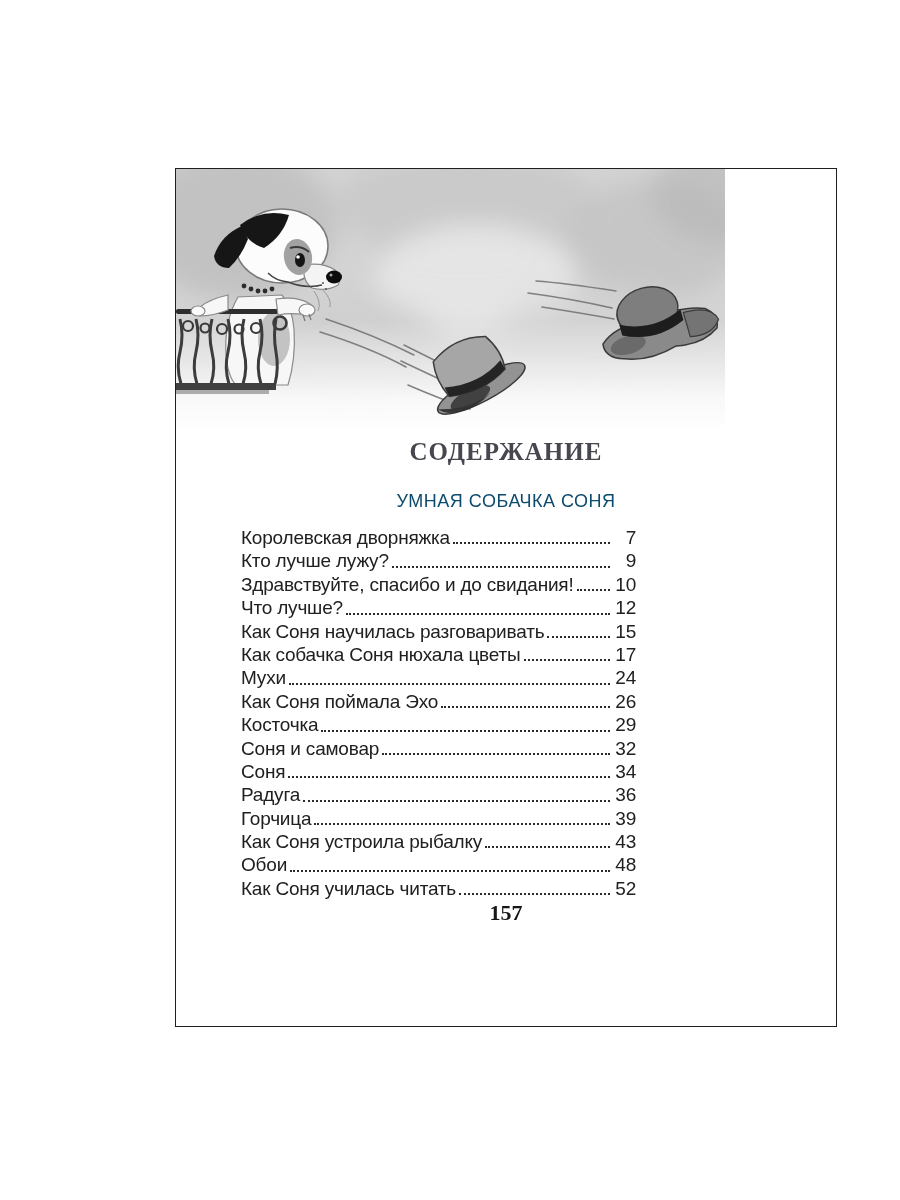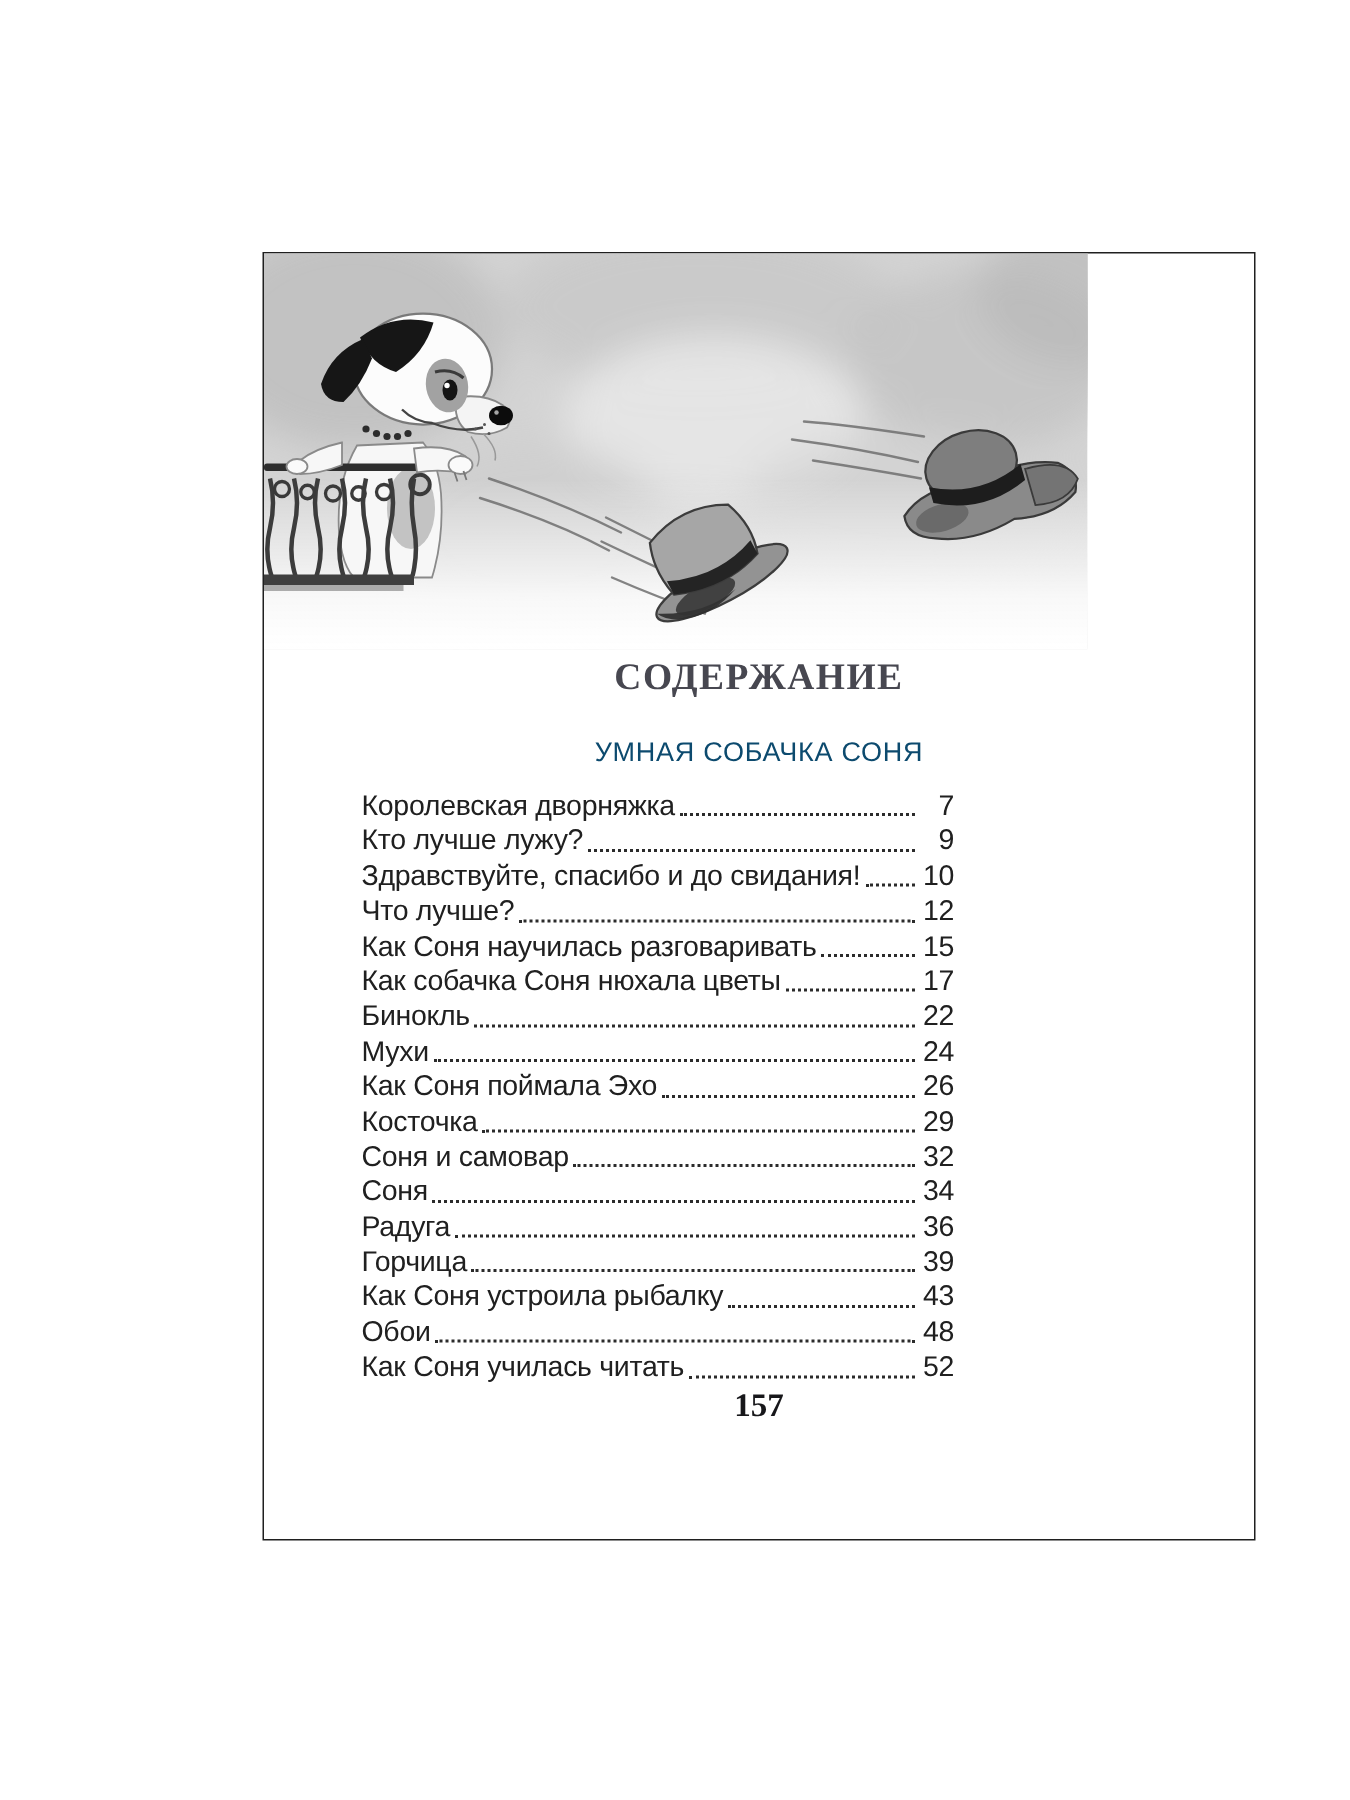--- a/index.html
+++ b/index.html
@@ -211,25 +211,20 @@
       <span class="toc-title">Как Соня научилась разговаривать</span>
       <span class="leader"></span>
       <span class="toc-page">15</span>
     </div>
       <div class="toc-row">
       <span class="toc-title">Как собачка Соня нюхала цветы</span>
       <span class="leader"></span>
       <span class="toc-page">17</span>
     </div>
       <div class="toc-row">
-      <span class="toc-title">Бинокль</span>
-      <span class="leader"></span>
-      <span class="toc-page">22</span>
-    </div>
-      <div class="toc-row">
       <span class="toc-title">Мухи</span>
       <span class="leader"></span>
       <span class="toc-page">24</span>
     </div>
       <div class="toc-row">
       <span class="toc-title">Как Соня поймала Эхо</span>
       <span class="leader"></span>
       <span class="toc-page">26</span>
     </div>
       <div class="toc-row">

